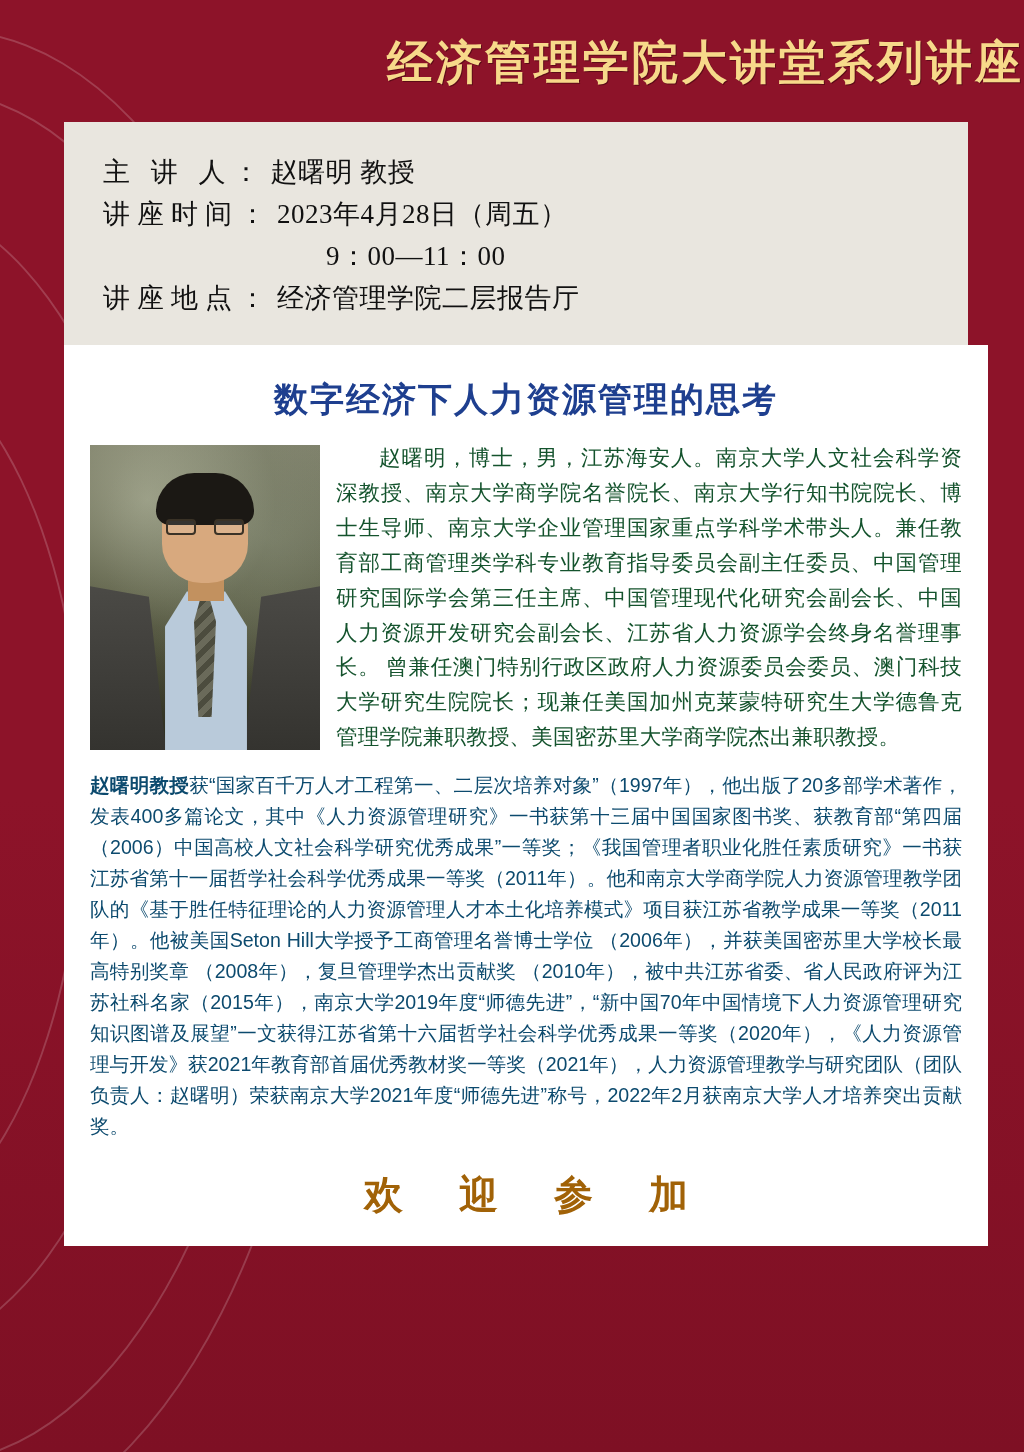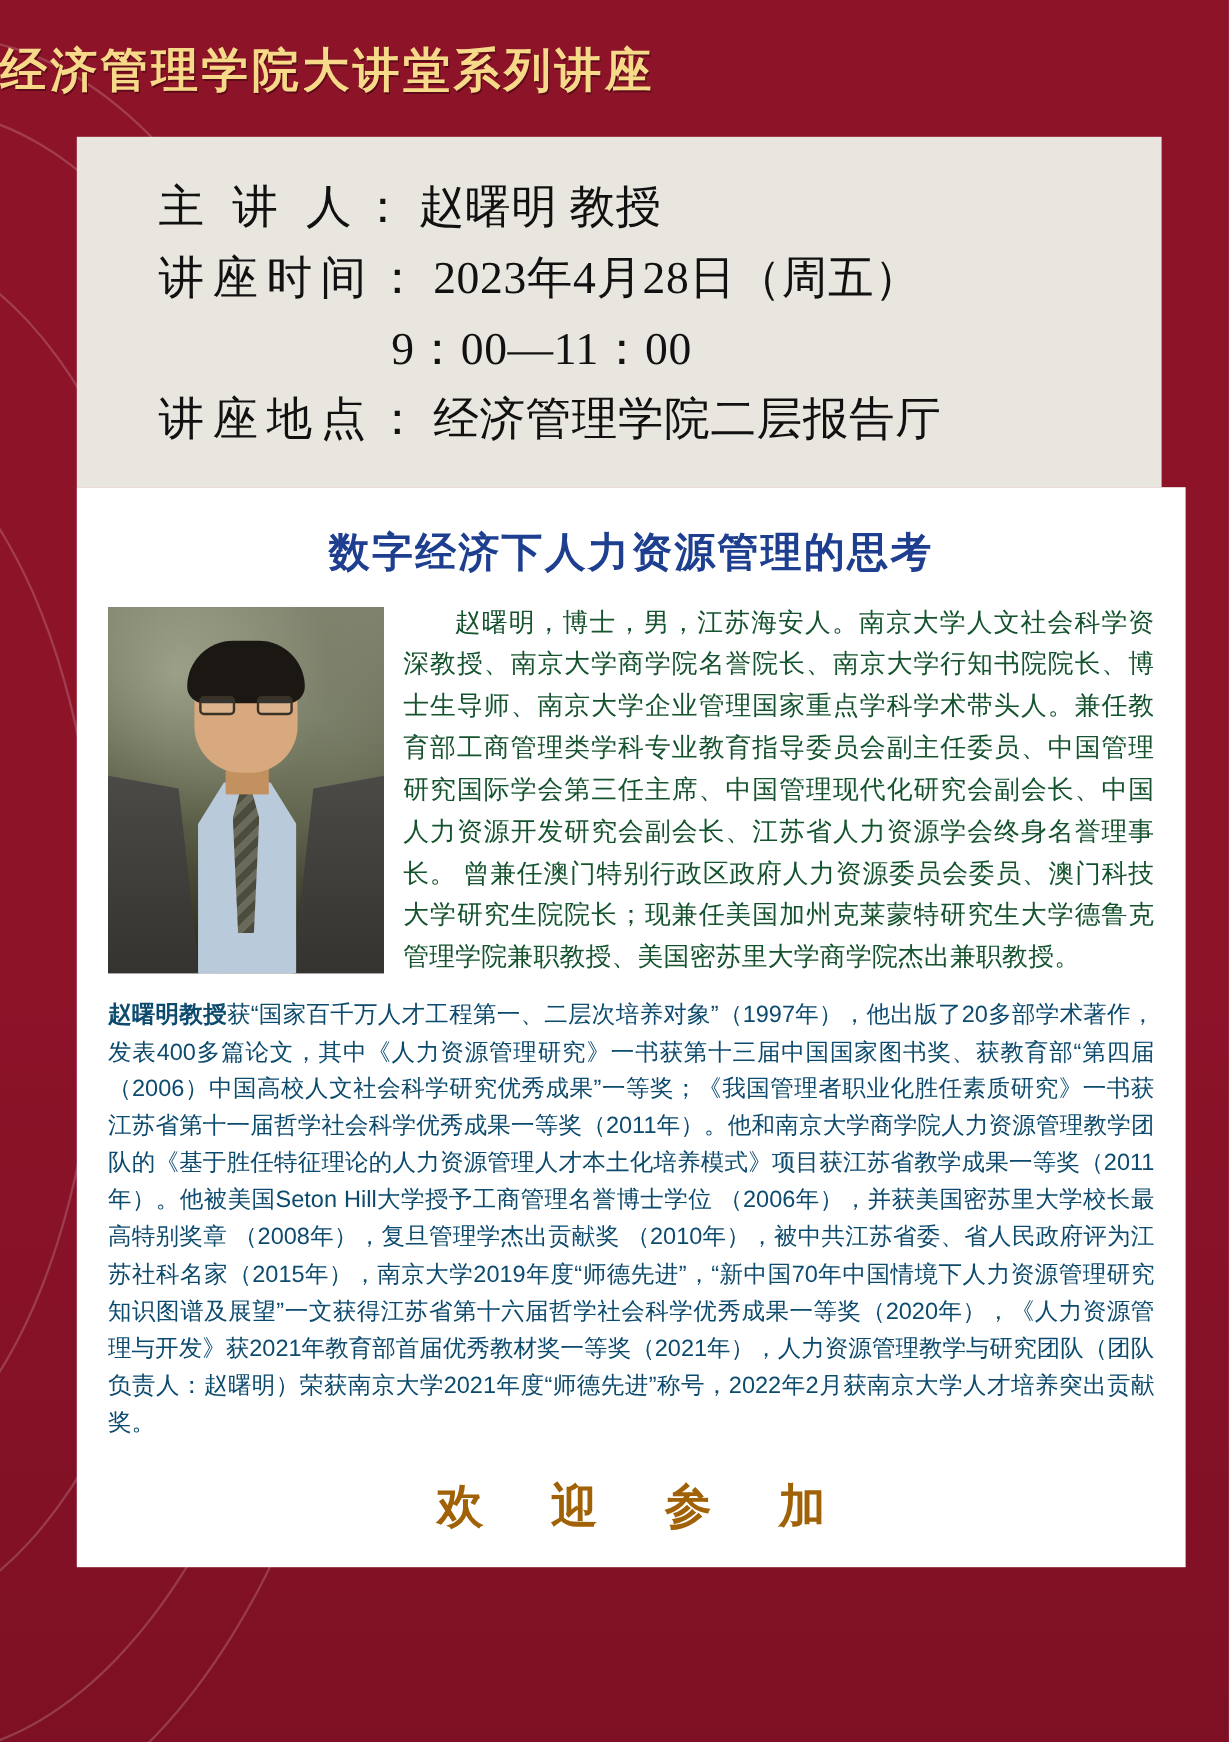--- a/index.html
+++ b/index.html
@@ -132,45 +132,45 @@
     font-family: "Liberation Serif", serif;
     font-size: 15.5px;
     letter-spacing: 1.2px;
     margin-top: 4px;
     white-space: nowrap;
   }
 
   
   .main-title {
     position: relative;
-    text-align: left;
+    text-align: right;
     color: #f7d98a;
     font-family: Liberation Serif, serif;
-    font-size: 39px;
+    font-size: 46px;
     font-weight: bold;
     letter-spacing: 3px;
     margin-top: 32px;
     text-shadow: 1px 1px 0 #5d0b18;
   }
 
   
   .info-panel {
     position: relative;
     margin: 28px 56px 0 64px;
     background: #e9e6df;
     padding: 30px 0 26px 0;
     box-sizing: border-box;
   }
   .info-row {
     display: flex;
     align-items: center;
-    padding: 0 0 0 68px;
+    padding: 0 0 0 39px;
     color: #111111;
     font-family: "Liberation Serif", serif;
-    font-size: 38px;
+    font-size: 27px;
     line-height: 1.55;
     white-space: nowrap;
   }
   .info-label {
     letter-spacing: 7px;
     margin-right: 4px;
   }
   .info-value {
     letter-spacing: 0.5px;
   }

